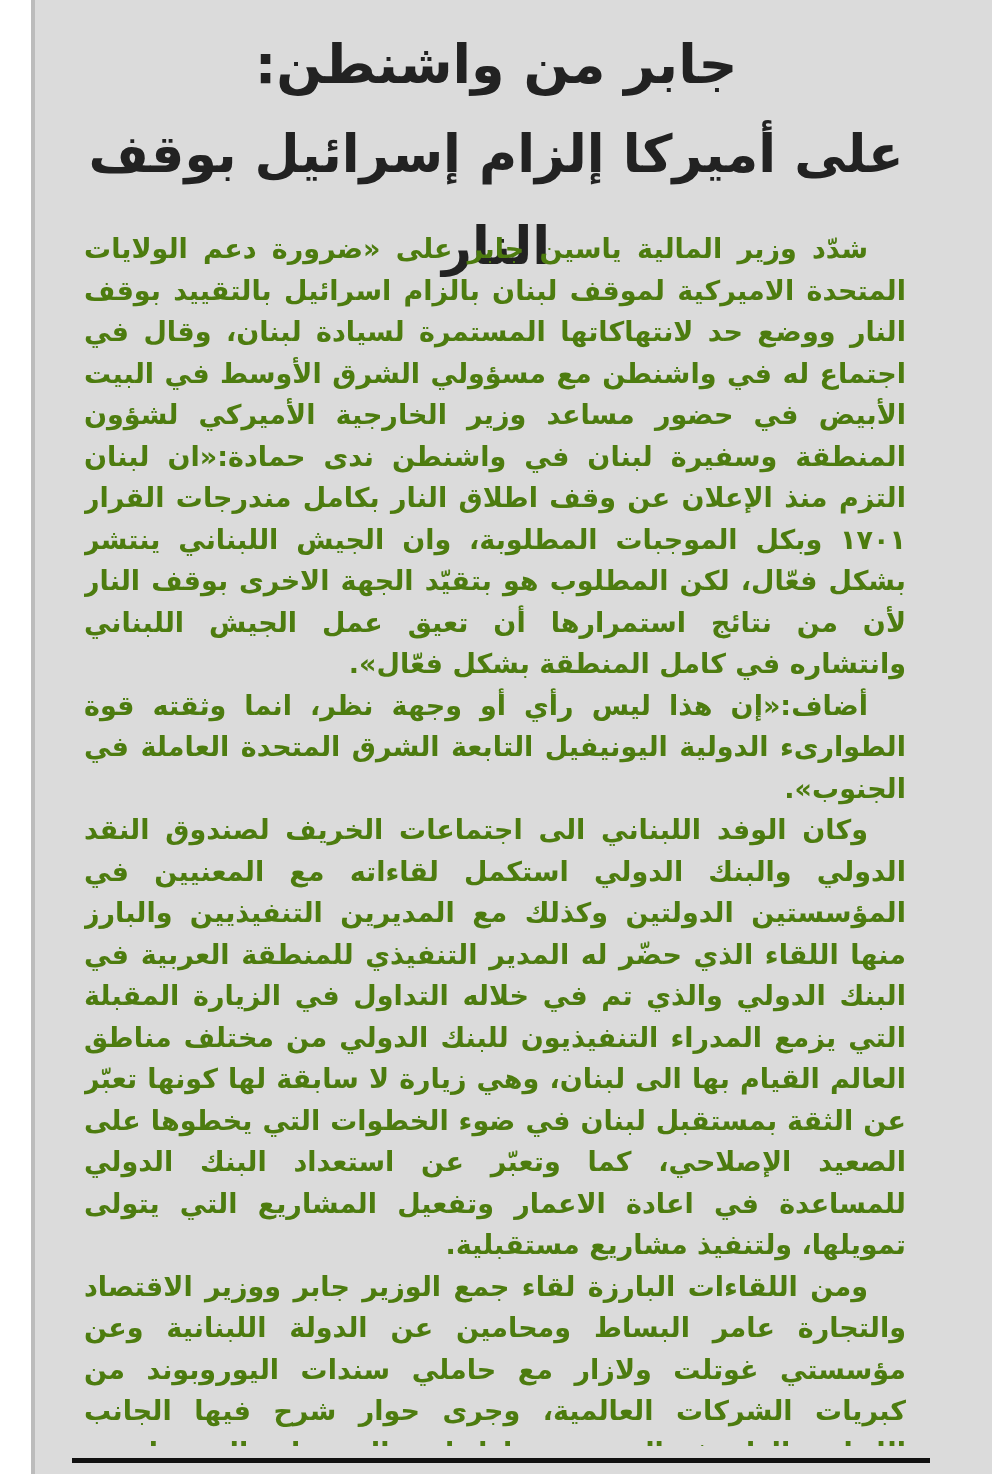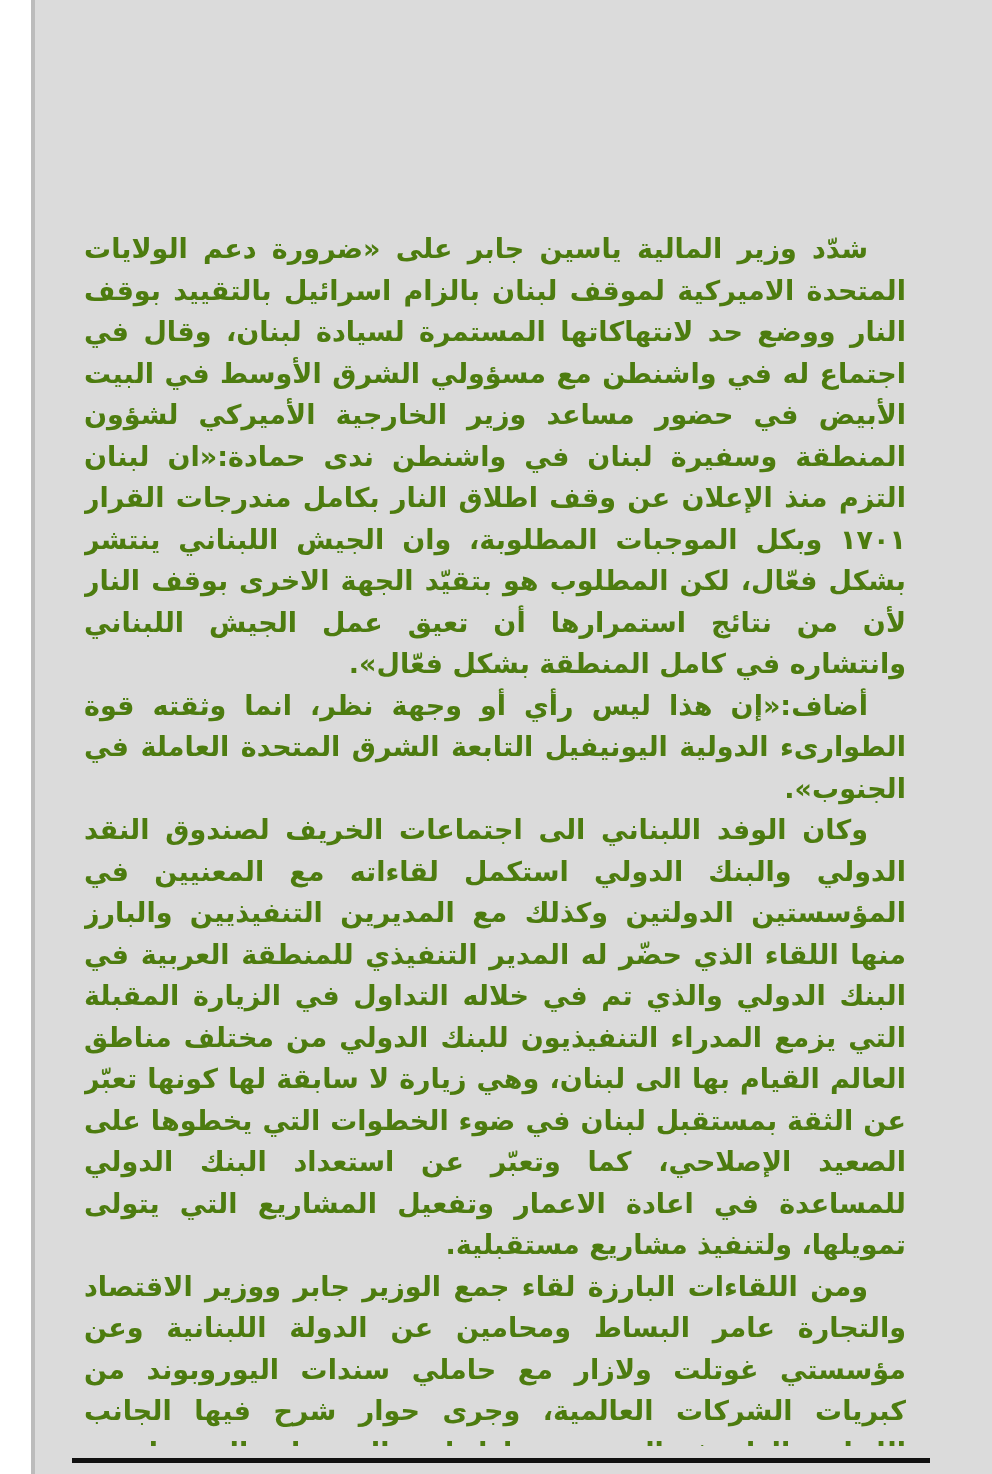--- a/index.html
+++ b/index.html
@@ -81,20 +81,24 @@
   }
 </style>
 </head>
 <body>
 
 <div class="page">
 
   <div class="scan-strip"></div>
   <div class="scan-strip-edge"></div>
 
+  <div class="headline">
+    <div class="headline-line1">جابر من واشنطن:</div>
+    <div class="headline-line2">على أميركا إلزام إسرائيل بوقف النار</div>
+  </div>
 
   <div class="article">
     <p>شدّد وزير المالية ياسين جابر على «ضرورة دعم الولايات المتحدة الاميركية لموقف لبنان بالزام اسرائيل بالتقييد بوقف النار ووضع حد لانتهاكاتها المستمرة لسيادة لبنان، وقال في اجتماع له في واشنطن مع مسؤولي الشرق الأوسط في البيت الأبيض في حضور مساعد وزير الخارجية الأميركي لشؤون المنطقة وسفيرة لبنان في واشنطن ندى حمادة:«ان لبنان التزم منذ الإعلان عن وقف اطلاق النار بكامل مندرجات القرار ١٧٠١ وبكل الموجبات المطلوبة، وان الجيش اللبناني ينتشر بشكل فعّال، لكن المطلوب هو بتقيّد الجهة الاخرى بوقف النار لأن من نتائج استمرارها أن تعيق عمل الجيش اللبناني وانتشاره في كامل المنطقة بشكل فعّال».</p>
     <p>أضاف:«إن هذا ليس رأي أو وجهة نظر، انما وثقته قوة الطوارىء الدولية اليونيفيل التابعة الشرق المتحدة العاملة في الجنوب».</p>
     <p>وكان الوفد اللبناني الى اجتماعات الخريف لصندوق النقد الدولي والبنك الدولي استكمل لقاءاته مع المعنيين في المؤسستين الدولتين وكذلك مع المديرين التنفيذيين والبارز منها اللقاء الذي حضّر له المدير التنفيذي للمنطقة العربية في البنك الدولي والذي تم في خلاله التداول في الزيارة المقبلة التي يزمع المدراء التنفيذيون للبنك الدولي من مختلف مناطق العالم القيام بها الى لبنان، وهي زيارة لا سابقة لها كونها تعبّر عن الثقة بمستقبل لبنان في ضوء الخطوات التي يخطوها على الصعيد الإصلاحي، كما وتعبّر عن استعداد البنك الدولي للمساعدة في اعادة الاعمار وتفعيل المشاريع التي يتولى تمويلها، ولتنفيذ مشاريع مستقبلية.</p>
     <p>ومن اللقاءات البارزة لقاء جمع الوزير جابر ووزير الاقتصاد والتجارة عامر البساط ومحامين عن الدولة اللبنانية وعن مؤسستي غوتلت ولازار مع حاملي سندات اليوروبوند من كبريات الشركات العالمية، وجرى حوار شرح فيها الجانب اللبناني الظروف التي مر بها لبنان والصعوبات التي واجهته ويواجهها كما شرح للخطوات الايجابية على المستوى الاصلاحي خصوصاً المالي والنقدي، مؤكداً «أن لبنان سيدخل في مفاوضات مع الأطراف حاملي السندات، عندما تصبح لديه جهوزية مالية قادرة على المباشرة بالايفاء بالتزاماته ، وكان تفهم من قبل الطرفين».</p>
   </div>
 
   <div class="bottom-rule"></div>
 

